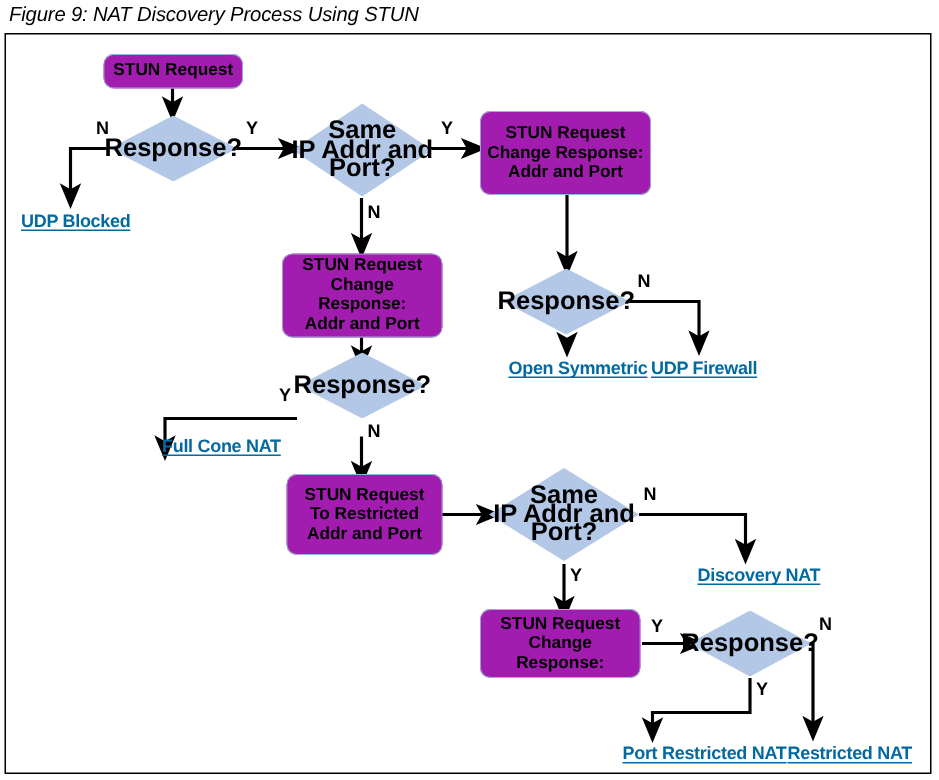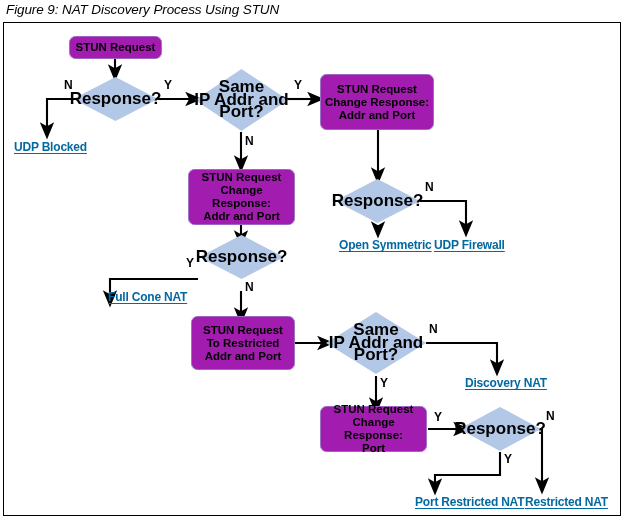--- a/index.html
+++ b/index.html
@@ -247,21 +247,20 @@
     <span class="branch-label" style="left:376px; top:354px;">Y</span>
 
     <div class="node term" style="left:461px; top:353px;">
       <span>Discovery NAT</span>
     </div>
 
     <div class="node proc" style="left:316px; top:383px; width:107px; height:46px;">
       <div>
         <span>STUN Request</span>
         <span>Change Response:</span>
-        <span>Port</span>
       </div>
     </div>
 
     <span class="branch-label" style="left:430px; top:388px;">Y</span>
 
     <div class="node dec" style="left:455px; top:384px; width:82px; height:44px;">
       <div class="dshape"></div>
       <div class="dlabel">Response?</div>
     </div>
 

